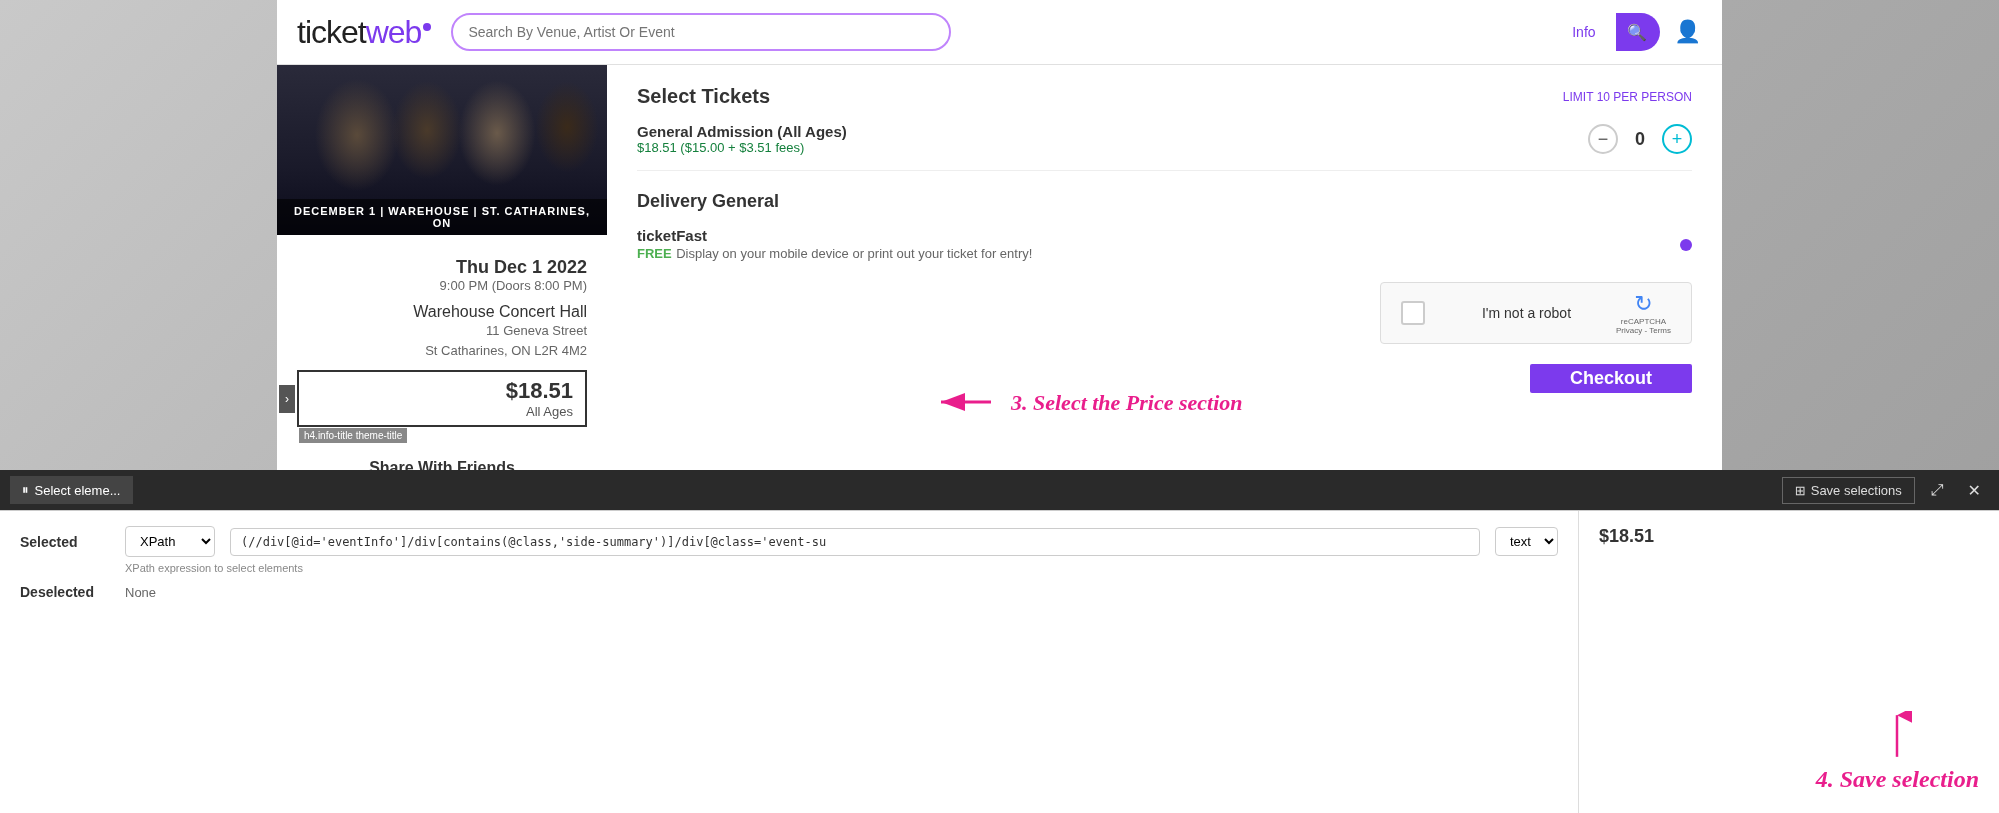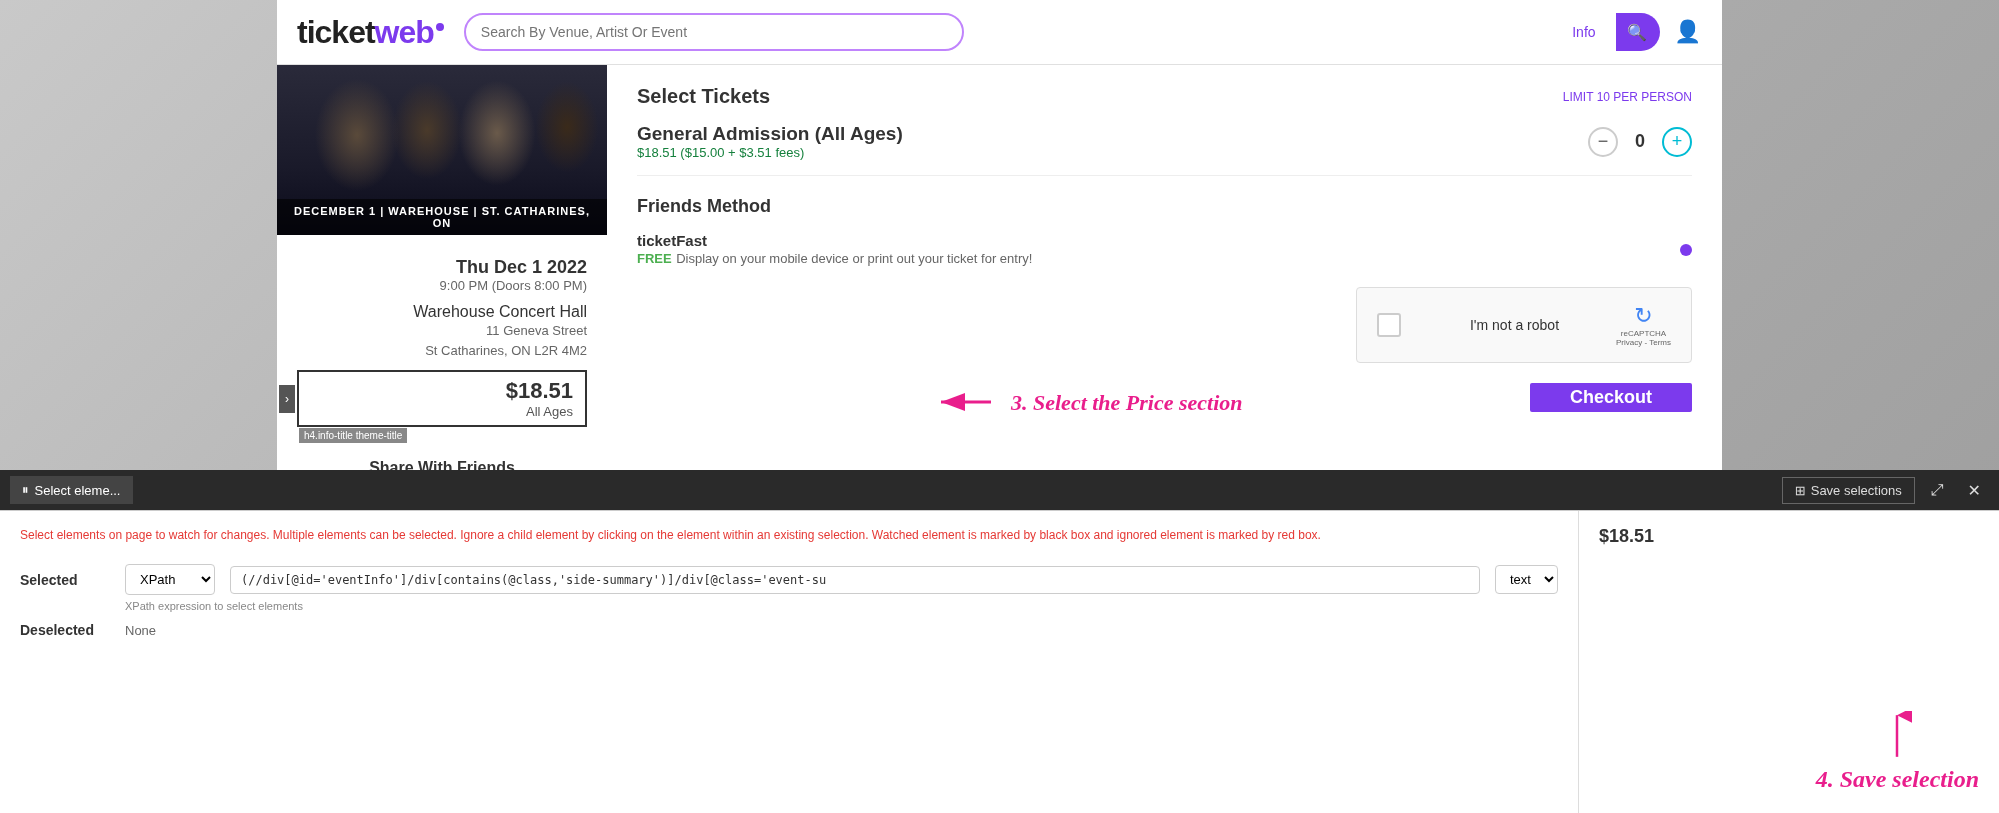--- a/index.html
+++ b/index.html
@@ -41,21 +41,21 @@
       background: #fff;
       border-bottom: 1px solid #e0e0e0;
       display: flex;
       align-items: center;
       padding: 0 20px;
       z-index: 10;
     }
 
     .logo {
       font-size: 32px;
-      font-weight: bold;
+      font-weight: normal;
       color: #222;
       margin-right: 20px;
       letter-spacing: -1px;
     }
     .logo span.ticket { color: #222; }
     .logo span.web { color: #7c3aed; }
     .logo-dot {
       display: inline-block;
       width: 8px;
       height: 8px;
@@ -302,21 +302,21 @@
 
     .ticket-row {
       display: flex;
       align-items: center;
       justify-content: space-between;
       padding: 15px 0;
       border-bottom: 1px solid #eee;
     }
 
     .ticket-name {
-      font-size: 19px;
+      font-size: 15px;
       font-weight: bold;
       color: #333;
     }
 
     .ticket-price {
       font-size: 13px;
       color: #15803d;
     }
 
     .qty-control {
@@ -390,26 +390,26 @@
       width: 12px;
       height: 12px;
       background: #7c3aed;
       border-radius: 50%;
     }
 
     
     .captcha-box {
       border: 1px solid #ddd;
       border-radius: 4px;
-      padding: 15px 20px;
+      padding: 8px 20px;
       display: flex;
       align-items: center;
       justify-content: space-between;
       margin-top: 20px;
-      width: 336px;
+      width: 312px;
       float: right;
       background: #f9f9f9;
     }
 
     .captcha-check {
       width: 24px;
       height: 24px;
       border: 2px solid #ccc;
       background: #fff;
       border-radius: 3px;
@@ -717,21 +717,21 @@
           <div class="ticket-price">$18.51 ($15.00 + $3.51 fees)</div>
         </div>
         <div class="qty-control">
           <button class="qty-btn">−</button>
           <span class="qty-num">0</span>
           <button class="qty-btn plus">+</button>
         </div>
       </div>
 
       <div class="delivery-section">
-        <div class="delivery-title">Friends Method</div>
+        <div class="delivery-title">Delivery General</div>
         <div class="delivery-row">
           <div>
             <div class="delivery-name">ticketFast</div>
             <div>
               <span class="delivery-free">FREE</span>
               <span class="delivery-desc">Display on your mobile device or print out your ticket for entry!</span>
             </div>
           </div>
           <div class="radio-dot"></div>
         </div>
@@ -766,21 +766,20 @@
       <span>Save selections</span>
     </button>
     <button class="toolbar-icon-btn">⤢</button>
     <button class="toolbar-icon-btn">✕</button>
   </div>
 </div>
 
 <div class="bottom-panel">
 
   <div class="bottom-left">
-    <div class="instruction-text">Select elements on page to watch for changes. Multiple elements can be selected. Ignore a child element by clicking on the element within an existing selection. Watched element is marked by black box and ignored element is marked by red box.</div>
 
     <div class="field-row">
       <span class="field-label">Selected</span>
       <select class="field-select">
         <option>XPath</option>
       </select>
       <input class="xpath-input" type="text" value="(//div[@id='eventInfo']/div[contains(@class,'side-summary')]/div[@class='event-su" style="">
       <select class="text-dropdown">
         <option>text</option>
       </select>

